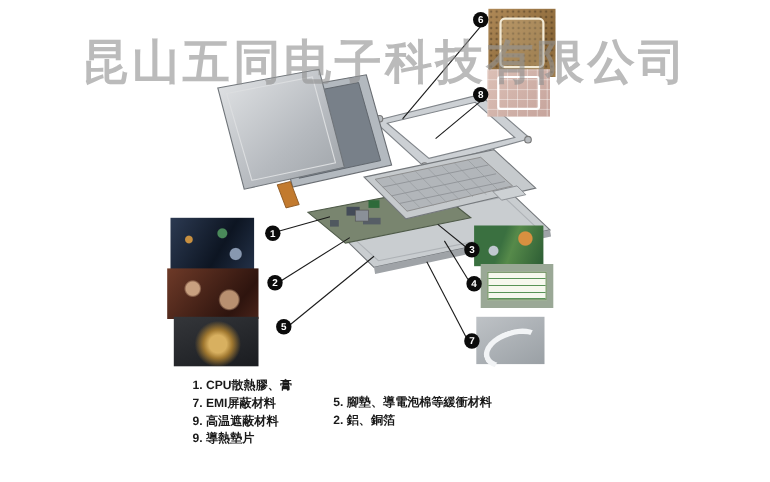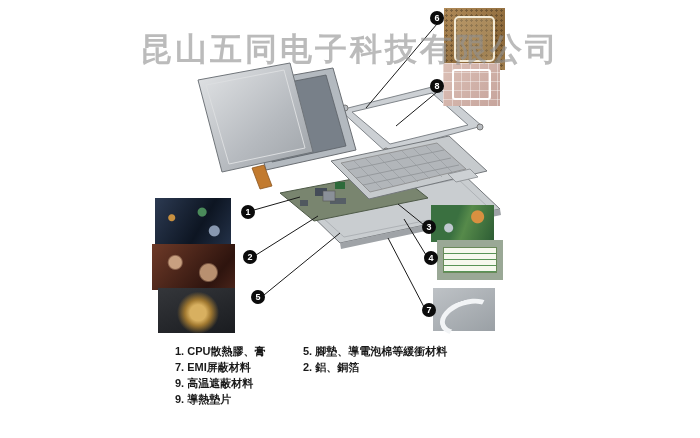--- a/index.html
+++ b/index.html
@@ -2,21 +2,21 @@
 <html><head>
 <meta charset="utf-8">
 <style>
   * { box-sizing: border-box; margin: 0; padding: 0; }
   html,body { background:#fff; }
   body { font-family:"Liberation Sans", sans-serif; }
   .stage { position:relative; width:700px; height:438px; background:#ffffff; overflow:hidden; margin:0 auto; }
 
   .watermark {
     position:absolute; left:0; right:0; top:28px; text-align:center;
-    font-size:32px; font-weight:bold; letter-spacing:3px; white-space:nowrap;
+    font-size:43px; font-weight:bold; letter-spacing:3px; white-space:nowrap;
     color:rgba(145,145,145,0.62); z-index:9; pointer-events:none;
   }
 
   svg.exploded { position:absolute; left:0; top:0; width:700px; height:438px; z-index:5; }
 
   .badge {
     position:absolute; width:14px; height:14px; border-radius:50%;
     background:#0b0b0b; color:#fff; font-size:9px; font-weight:bold;
     display:flex; align-items:center; justify-content:center; z-index:8; line-height:1;
   }
@@ -54,21 +54,21 @@
       repeating-linear-gradient(180deg, transparent 0 5px, rgba(60,130,60,.85) 5px 6px), #f6f8ee;
       border:1px solid #6a8a5a; }
   .photo-r3 { left:433px; top:288px; width:62px; height:43px;
     background: linear-gradient(150deg,#bec2c6,#9aa0a5); }
   .photo-r3::after { content:""; position:absolute; left:6px; top:12px; width:46px; height:24px;
     border-radius:50%; border:5px solid transparent; border-top-color:#f2f4f6; border-left-color:#f2f4f6;
     transform:rotate(-18deg); }
 
   .legend-col { position:absolute; z-index:8; display:flex; flex-direction:column; gap:4px; }
   .legend-col-1 { left:175px; top:345px; }
-  .legend-col-2 { left:303px; top:345px; }
+  .legend-col-2 { left:303px; top:360px; }
   .legend-item { font-size:11px; font-weight:bold; color:#1a1a1a; line-height:12px; white-space:nowrap; }
 </style>
 </head>
 <body>
 
 <div class="stage">
 
   <div class="watermark">昆山五同电子科技有限公司</div>
 
   <svg class="exploded" viewBox="0 0 700 438" aria-hidden="true">

